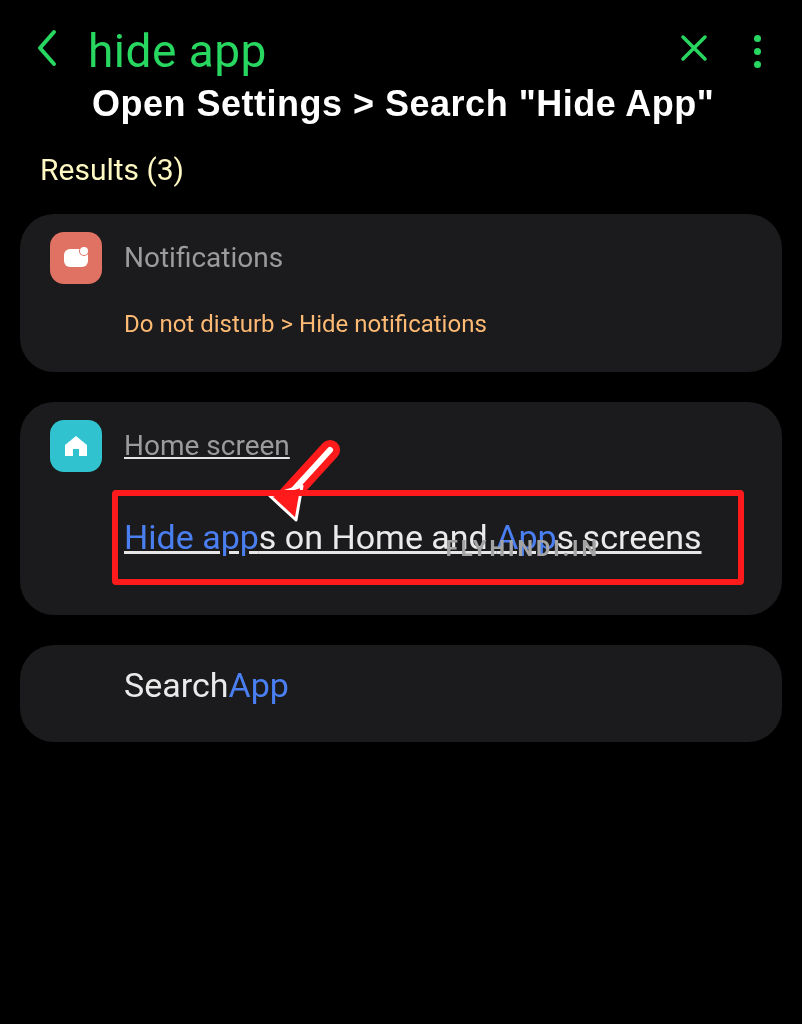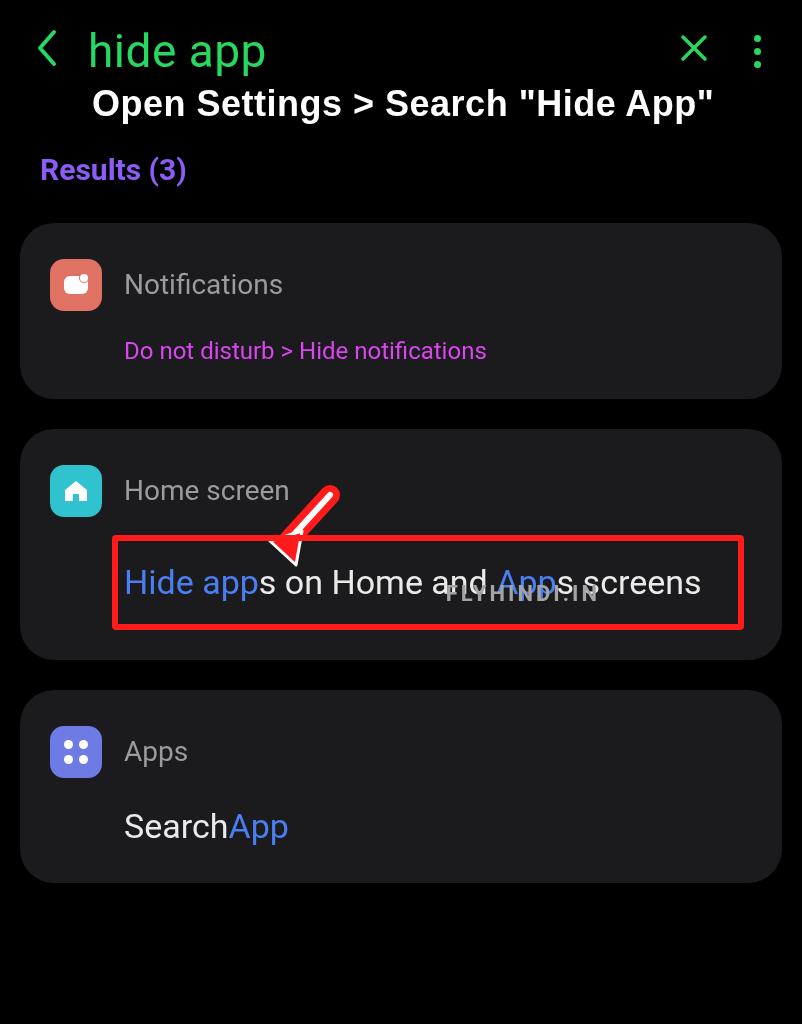--- a/index.html
+++ b/index.html
@@ -14,36 +14,36 @@
   .clear-glyph { color: #27d760; font-size: 40px; line-height: 1; padding: 0 12px; font-weight: 300; }
   .dots { width: 30px; display:flex; flex-direction:column; align-items:center; gap:6px; padding-right:4px; }
   .dots span { width:7px; height:7px; background:#27d760; border-radius:50%; }
 
   .instruction {
     color: #fff; font-size: 36px; font-weight: 700; line-height: 1.1;
     font-family: "Arial Black", Impact, sans-serif;
     letter-spacing: .5px; padding: 0 0 18px 72px; text-shadow: 0 1px 0 #000;
   }
 
-  .results-label { color:#8b5cf6; font-size:30px; font-weight:700; padding: 10px 10px 36px 20px; }
+  .results-label { color:#fef9c3; font-size:30px; font-weight:400; padding: 10px 10px 11px 20px; }
 
   .card {
-    background:#1b1a1c; border-radius:34px; padding:36px 30px 34px 30px; margin:0 0 30px 0;
+    background:#1b1a1c; border-radius:34px; padding:18px 30px 34px 30px; margin:16px 0 30px 0;
   }
   .card-header { display:flex; align-items:center; gap:22px; margin-bottom:26px; }
   .card-title { color:#9b9a9c; font-size:28px; }
 
   .icon-box { width:52px; height:52px; border-radius:14px; display:flex; align-items:center; justify-content:center; flex-shrink:0; }
   .icon-notif { background:#e07263; }
   .icon-home { background:#30c3cf; }
   .icon-apps { background:#6f7be4; }
 
   .item { padding: 0 0 0 74px; }
   .item-title { font-size:34px; line-height:1.35; color:#eaeaea; }
-  .item-sub { font-size:24px; color:#d946ef; margin-top:6px; }
+  .item-sub { font-size:24px; color:#fdba74; margin-top:6px; }
   .hl { color:#4a7ff2; }
 
   .second-item { position:relative; padding:14px 10px 18px 74px; }
   .red-box {
     position:absolute; left:62px; right:8px; top:-8px; bottom:-4px;
     border:6px solid #ff1b1b; border-radius:4px; pointer-events:none;
   }
   .second-item .item-title { line-height:1.5; }
   .watermark { position:absolute; right:152px; bottom:20px; color:#a3a3a3; font-size:22px; letter-spacing:3px; font-weight:700; pointer-events:none; }
 
@@ -90,21 +90,21 @@
         <circle cx="23" cy="8" r="4" fill="#fff"></circle>
       </svg>
     </div>
     <div class="card-title">Notifications</div>
   </div>
   <div class="item">
     <div class="item-sub">Do not disturb &gt; Hide notifications</div>
   </div>
 </div>
 
-<div class="card" style="position:relative;">
+<div class="card" style="position:relative;text-decoration:underline;">
   <div class="card-header">
     <div class="icon-box icon-home">
       <svg width="28" height="28" viewBox="0 0 28 28">
         <path d="M14 4 L25 13 V24 H17 V17 H11 V24 H3 V13 Z" fill="#fff"></path>
       </svg>
     </div>
     <div class="card-title">Home screen</div>
   </div>
   <div class="second-item">
 
@@ -117,29 +117,18 @@
     </svg>
     <div class="red-box"></div>
     <div class="item-title">
       <span class="hl">Hide app</span><span>s on Home and </span><span class="hl">App</span><span>s screens</span>
     </div>
     <div class="watermark">FLYHINDI.IN</div>
   </div>
 </div>
 
 <div class="card">
-  <div class="card-header">
-    <div class="icon-box icon-apps">
-      <div class="apps-grid">
-          <span></span>
-          <span></span>
-          <span></span>
-          <span></span>
-        </div>
-    </div>
-    <div class="card-title">Apps</div>
-  </div>
   <div class="item">
     <div class="item-title">
       <span>Search</span><span class="hl">App</span>
     </div>
   </div>
 </div>
 
 </body></html>

